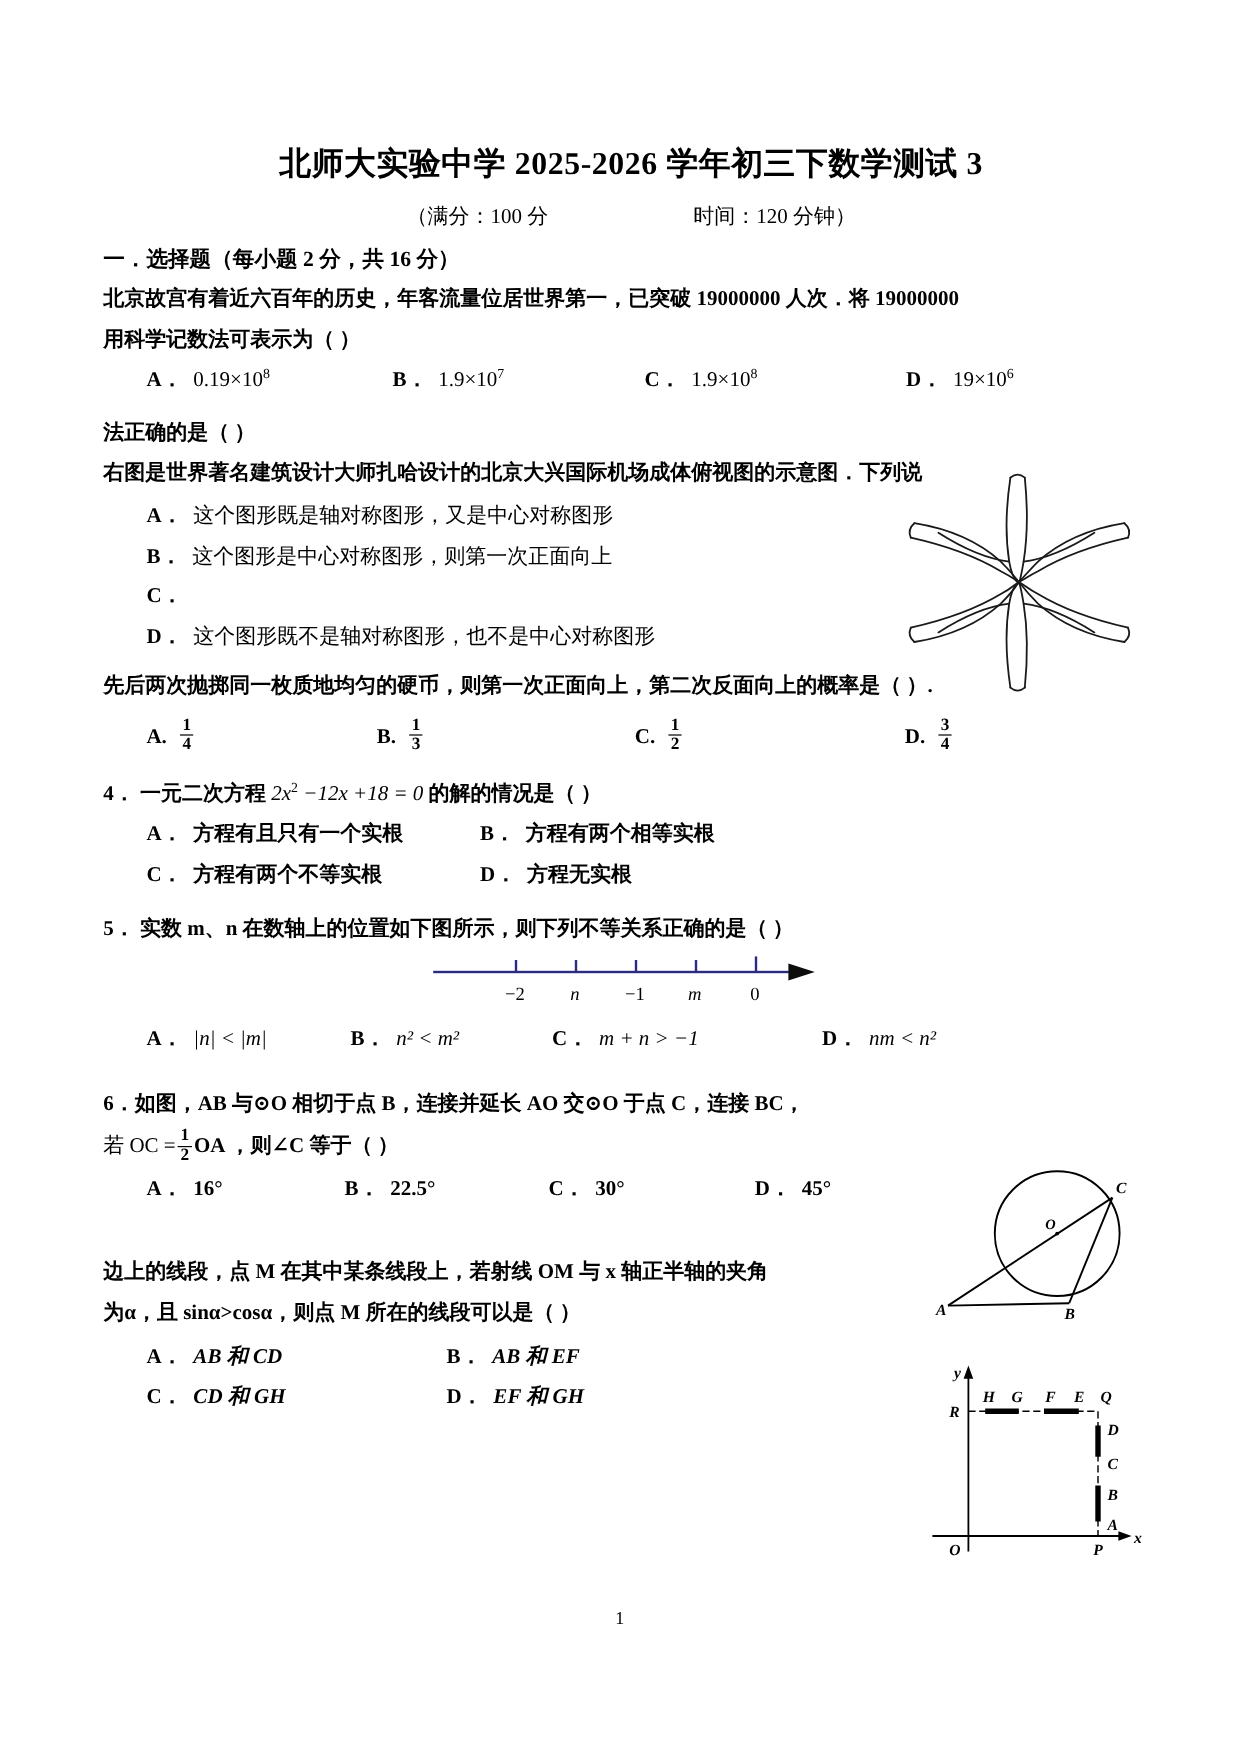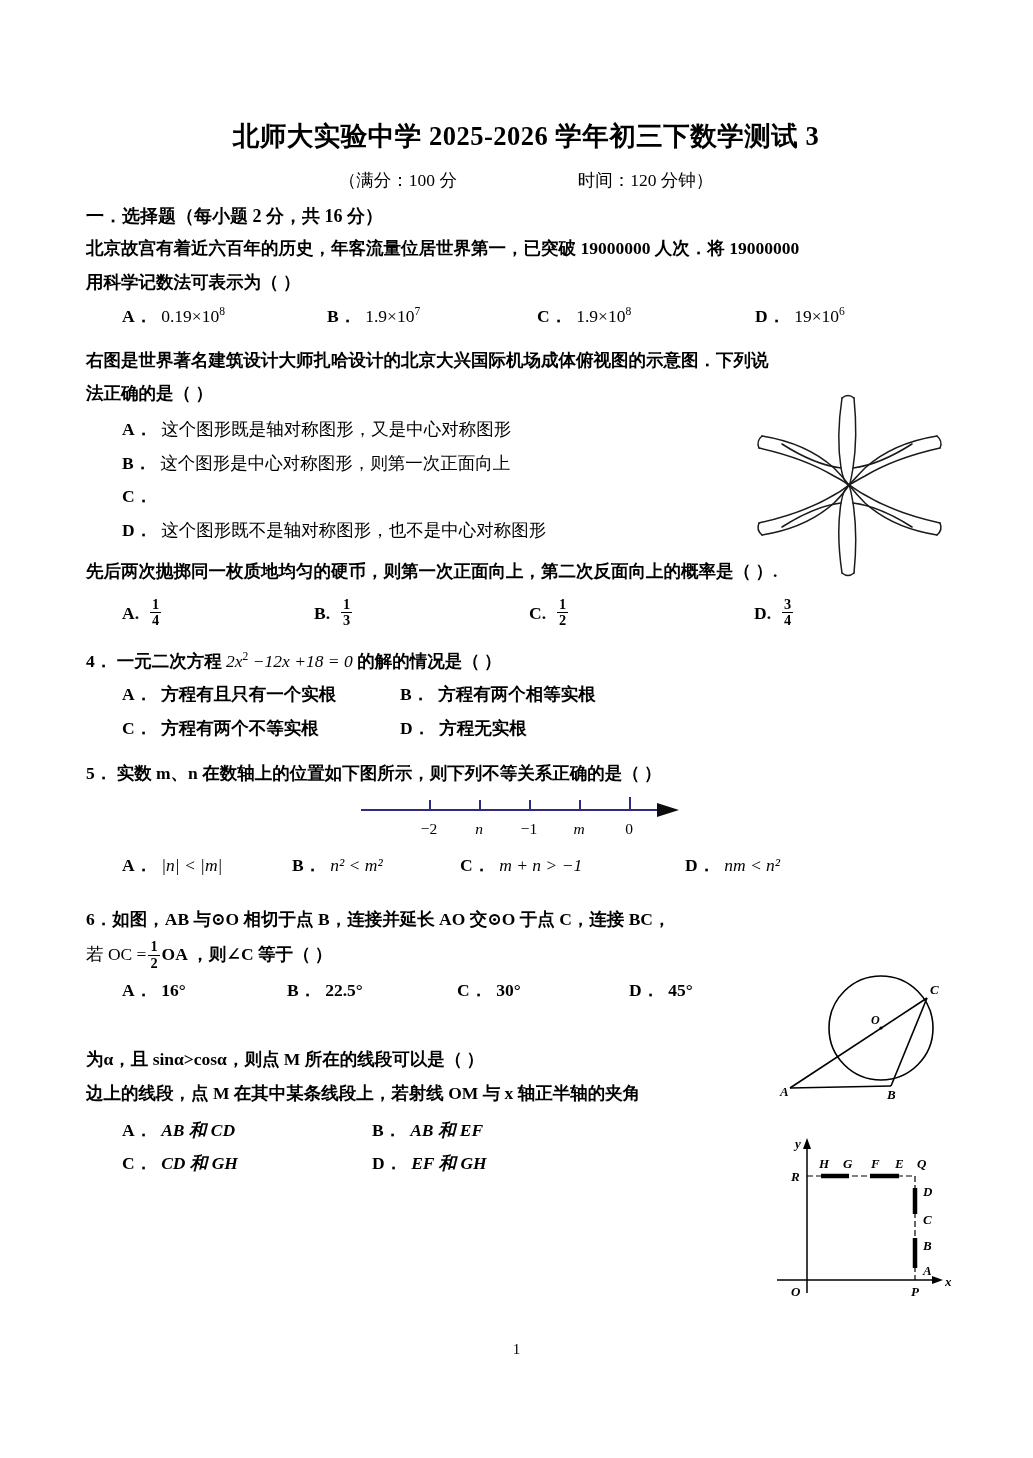--- a/index.html
+++ b/index.html
@@ -151,22 +151,22 @@
           <span class="norm"><span>1.9</span><span>×</span><span>10</span><sup class="exp">8</sup></span>
         </div>
         <div class="opt">
           <span class="lbl">D．</span>
           <span class="norm"><span>19</span><span>×</span><span>10</span><sup class="exp">6</sup></span>
         </div>
       </div>
     </div>
 
     <div class="q" style="margin-top:10px;">
+      <div class="q-text">法正确的是（        ）</div>
       <div class="q-text">右图是世界著名建筑设计大师扎哈设计的北京大兴国际机场成体俯视图的示意图．下列说</div>
-      <div class="q-text">法正确的是（        ）</div>
       <div class="indent" style="margin-top:2px;">
         <div class="opt">
           <span class="lbl">A．</span>
           <span>这个图形既是轴对称图形，又是中心对称图形</span>
         </div>
         <div class="opt">
           <span class="lbl">B．</span>
           <span>这个图形是中心对称图形，则第一次正面向上</span>
         </div>
         <div class="opt">
@@ -304,22 +304,22 @@
           <span>30°</span>
         </div>
         <div class="opt">
           <span class="lbl">D．</span>
           <span>45°</span>
         </div>
       </div>
     </div>
 
     <div class="q" style="margin-top:36px; width:665px;">
+      <div class="q-text">边上的线段，点 M 在其中某条线段上，若射线 OM 与 x 轴正半轴的夹角</div>
       <div class="q-text">为α，且 sinα&gt;cosα，则点 M 所在的线段可以是（        ）</div>
-      <div class="q-text">边上的线段，点 M 在其中某条线段上，若射线 OM 与 x 轴正半轴的夹角</div>
       <div class="opts" style="padding-left:36px; margin-top:3px;">
         <div class="opt" style="width:250px;">
           <span class="lbl">A．</span>
           <span class="itb">AB 和 CD</span>
         </div>
         <div class="opt">
           <span class="lbl">B．</span>
           <span class="itb">AB 和 EF</span>
         </div>
       </div>

